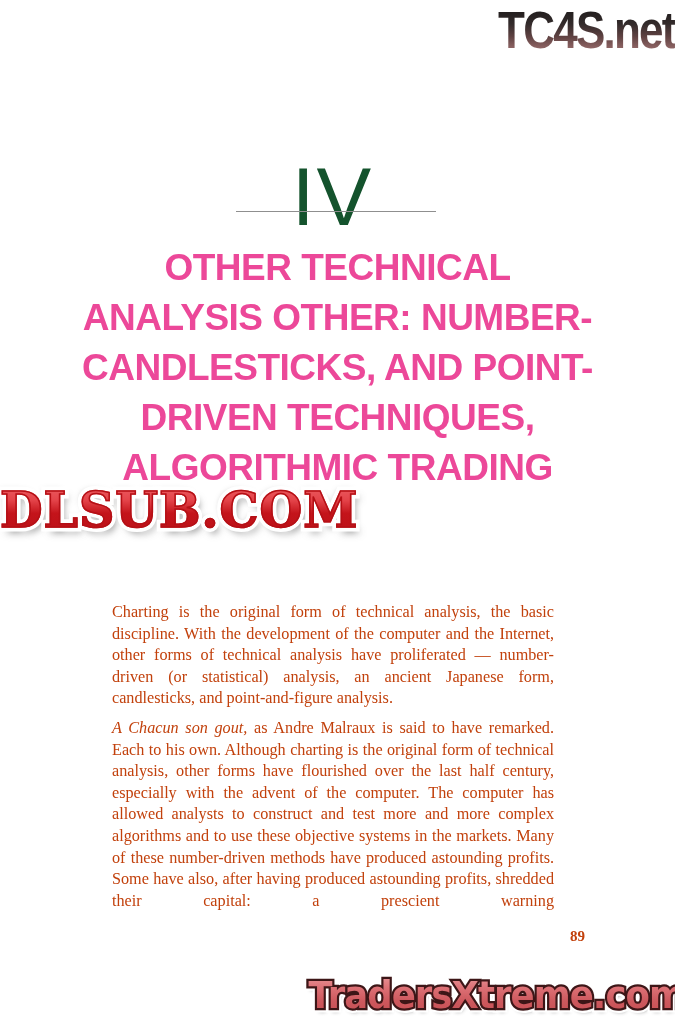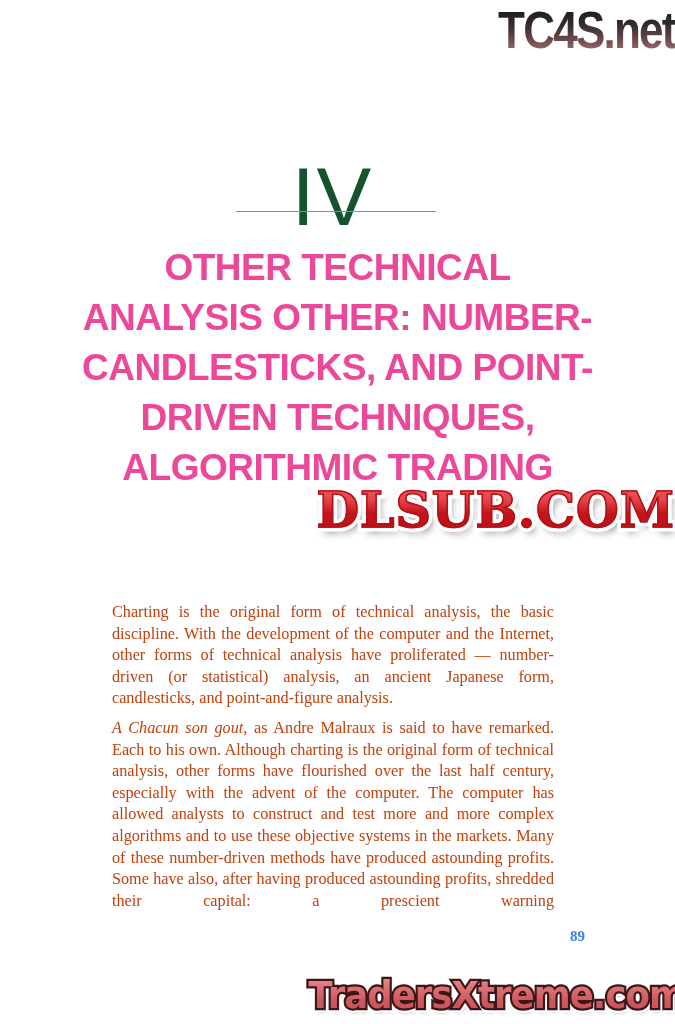--- a/index.html
+++ b/index.html
@@ -39,21 +39,21 @@
   .chapter-title{
     position:absolute;top:243px;left:0;right:0;
     text-align:center;
     font-family:"Liberation Sans",sans-serif;font-weight:bold;
     font-size:37px;line-height:50px;letter-spacing:-0.5px;color:#ec4899;
   }
 
   
   .watermark{
     position:absolute;top:477px;left:0;right:0;height:72px;
-    text-align:right;
+    text-align:left;
     font-family:"DejaVu Serif",serif;font-weight:bold;
     font-size:49px;line-height:66px;letter-spacing:1px;
     pointer-events:none;
   }
   .watermark .layer{position:absolute;left:0;right:0;top:0;}
   .wm-stroke{
     color:#ffffff;
     -webkit-text-stroke:9px #ffffff;
     text-shadow:4px 6px 7px rgba(70,70,70,.55),
                 -3px -2px 5px rgba(130,130,130,.35),
@@ -74,21 +74,21 @@
   }
   .body-copy p{margin:0;}
   .body-copy p + p{margin-top:8px;}
   .body-copy .lead-italic{font-style:italic;}
   .fill-last{text-align-last:justify;}
 
   
   .page-number{
     position:absolute;top:928px;left:570px;
     font-family:"Liberation Serif",serif;font-weight:bold;
-    font-size:15px;color:#3b82f6;
+    font-size:15px;color:#c2410c;
   }
 
   
   .footer-logo{
     position:absolute;bottom:2px;right:0;width:382px;height:48px;
     text-align:center;
     font-family:"DejaVu Sans",sans-serif;font-weight:bold;
     font-size:37px;line-height:44px;letter-spacing:-1px;
     transform:scale(.96,1);transform-origin:bottom right;
   }

